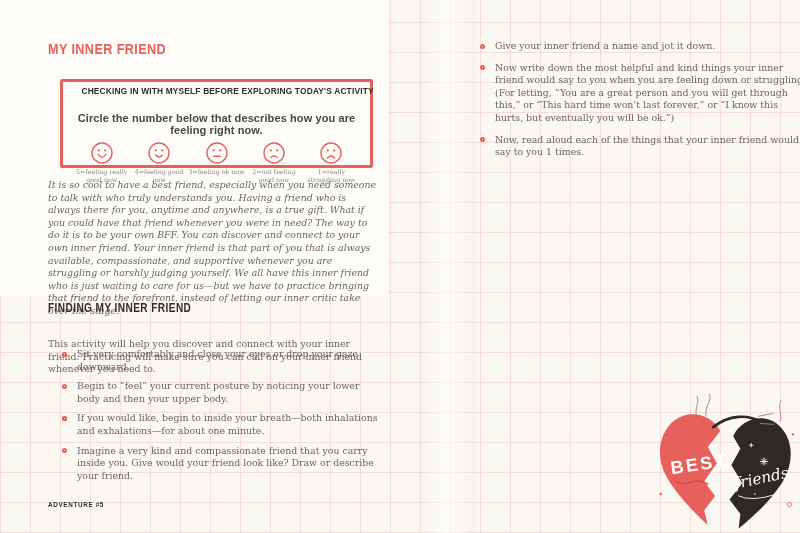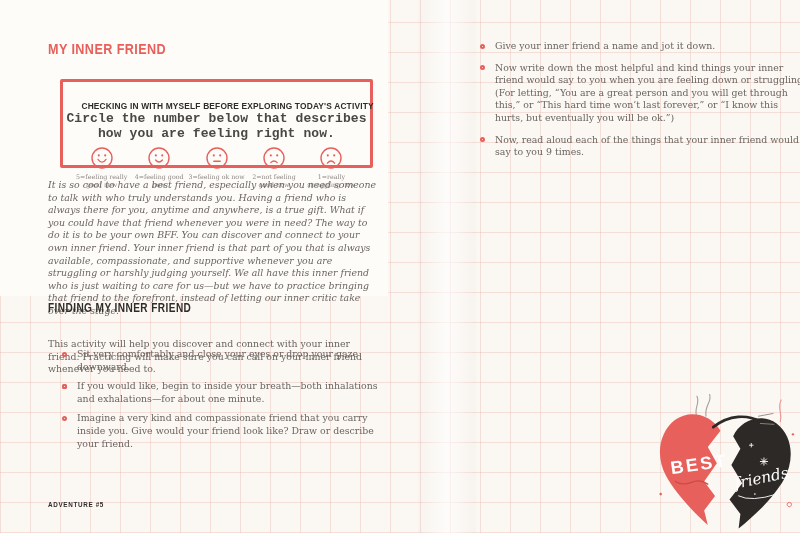--- a/index.html
+++ b/index.html
@@ -29,30 +29,30 @@
     font-family:"Liberation Sans", sans-serif; font-weight:700;
     transform:scaleX(0.84); transform-origin:left center; white-space:nowrap;
     letter-spacing:0.5px; color:#2e2c29;
   }
   .page-title{ left:48px; top:40px; font-size:15px; color:#e7605b; }
 
   
   .checkin-box{
     left:60px; top:79px; width:313px; height:89px;
     border:3px solid #e7605b; border-radius:2px; background:#fdfcf9;
-    padding-top:18px;
+    padding-top:3px;
   }
   .checkin-heading{
     font-family:"Liberation Sans", sans-serif; font-weight:700; color:#2e2c29;
     font-size:9.5px; text-align:center; transform:scaleX(0.88); transform-origin:center;
     white-space:nowrap; letter-spacing:0.2px;
   }
   .checkin-instruction{
-    font-family:Liberation Mono, monospace; font-weight:700; color:#4a4744;
-    font-size:13px; text-align:center; margin-top:0; letter-spacing:0.1px;
+    font-family:Liberation Sans, sans-serif; font-weight:700; color:#4a4744;
+    font-size:11px; text-align:center; margin-top:16px; letter-spacing:0.1px;
   }
   .faces-row{ display:flex; justify-content:space-around; padding:0 10px; margin-top:6px; }
   .face-cell{ width:58px; display:flex; flex-direction:column; align-items:center; }
   .face-cell svg{ display:block; }
   .face-label{
     margin-top:4px; font-family:"DejaVu Serif", serif; font-size:6.3px; line-height:1.3;
     color:#8d8884; text-align:center;
   }
 
   
@@ -147,20 +147,21 @@
 
 <ul class="abs body-text bullet-list left-bullets">
 
     <li>
       <span class="bullet-dot"></span>
       <span>Sit very comfortably and close your eyes or drop your gaze downward.</span>
     </li>
 
     <li>
       <span class="bullet-dot"></span>
+      <span>Begin to “feel” your current posture by noticing your lower body and then your upper body.</span>
     </li>
 
     <li>
       <span class="bullet-dot"></span>
     </li>
 
     <li>
       <span class="bullet-dot"></span>
       <span>If you would like, begin to inside your breath—both inhalations and exhalations—for about one minute.</span>
     </li>
@@ -181,21 +182,21 @@
       <span>Give your inner friend a name and jot it down.</span>
     </li>
 
     <li>
       <span class="bullet-dot"></span>
       <span>Now write down the most helpful and kind things your inner friend would say to you when you are feeling down or struggling. (For letting, “You are a great person and you will get through this,” or “This hard time won’t last forever,” or “I know this hurts, but eventually you will be ok.”)</span>
     </li>
 
     <li>
       <span class="bullet-dot"></span>
-      <span>Now, read aloud each of the things that your inner friend would say to you 9 times.</span>
+      <span>Now, read aloud each of the things that your inner friend would say to you 1 times.</span>
     </li>
   </ul>
 
 <svg class="abs heart-illo" viewBox="0 0 170 152">
 
   <g>
     <path d="M54,28 C50,16 58,12 54,4" fill="none" stroke="#a29e99" stroke-width="1.2" stroke-linecap="round"></path>
     <path d="M64,26 C62,14 71,10 68,2" fill="none" stroke="#a29e99" stroke-width="1.2" stroke-linecap="round"></path>
     <path d="M146,32 C149,22 142,18 147,8" fill="none" stroke="#e8948f" stroke-width="1.2" stroke-linecap="round"></path>
   </g>

